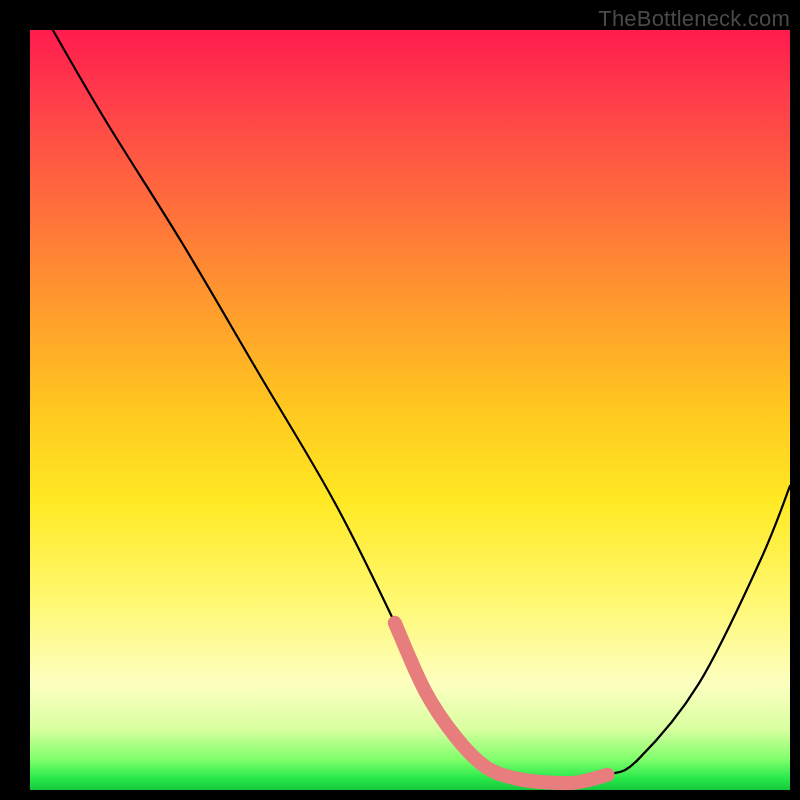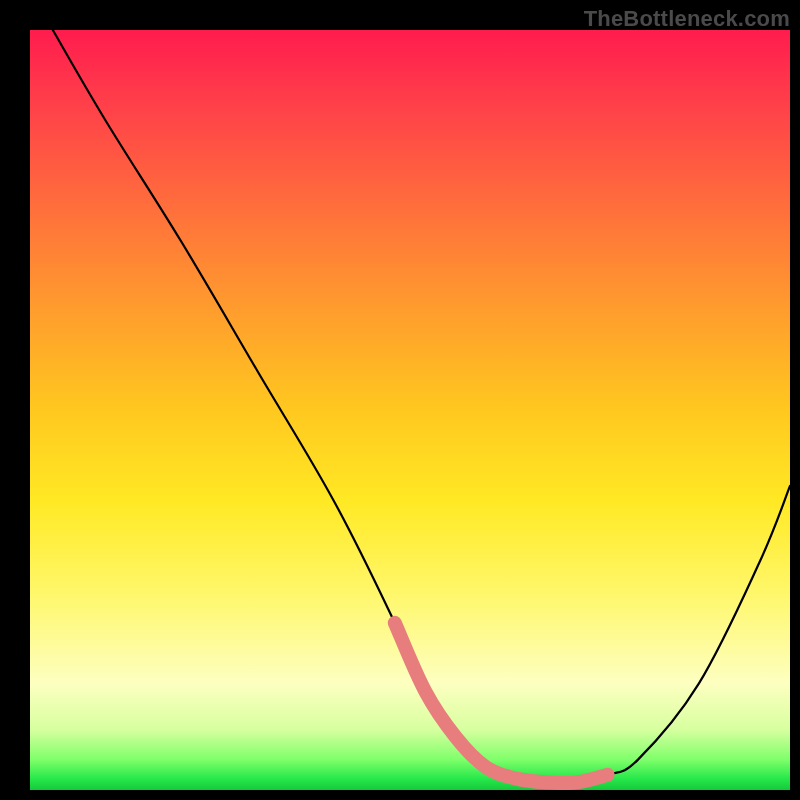--- a/index.html
+++ b/index.html
@@ -16,21 +16,21 @@
     width: 800px;
     height: 800px;
     background: #000;
   }
   .watermark {
     position: absolute;
     top: 6px;
     right: 10px;
     color: #4a4a4a;
     font-size: 22px;
-    font-weight: 700;
+    font-weight: 400;
     letter-spacing: 0.2px;
     z-index: 10;
     margin-left: 27px;
   }
   .plot-area {
     position: absolute;
     left: 30px;
     top: 30px;
     width: 760px;
     height: 760px;

